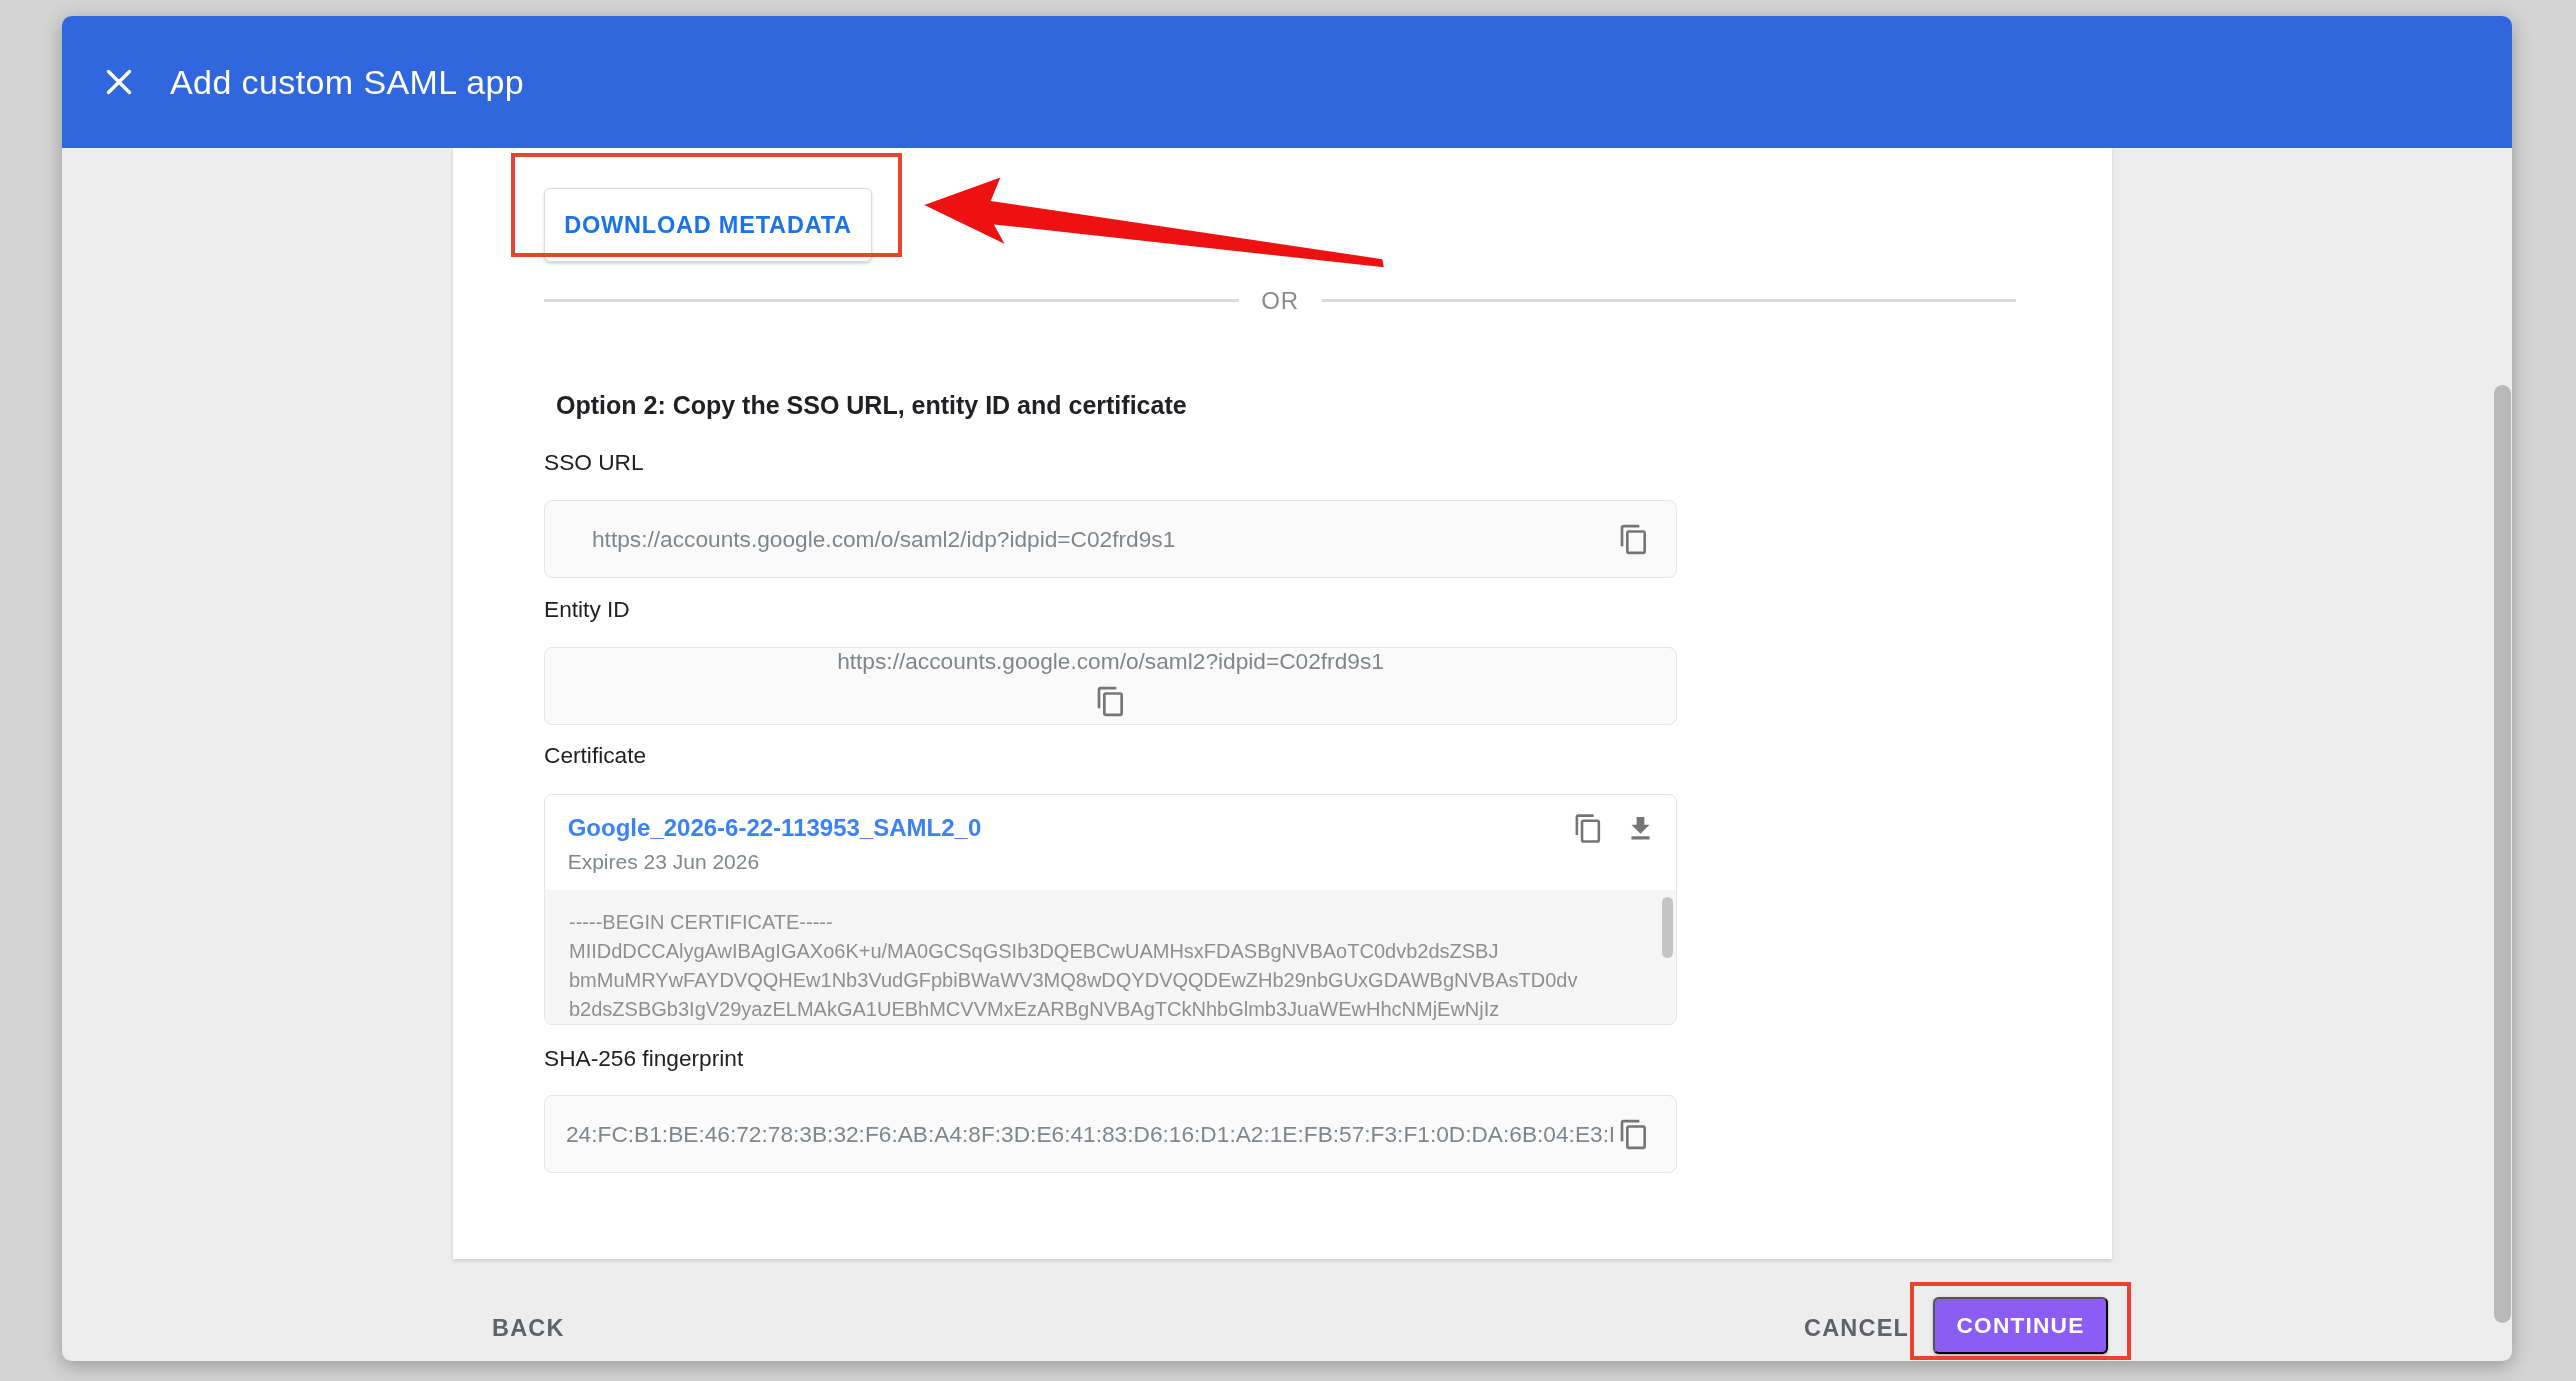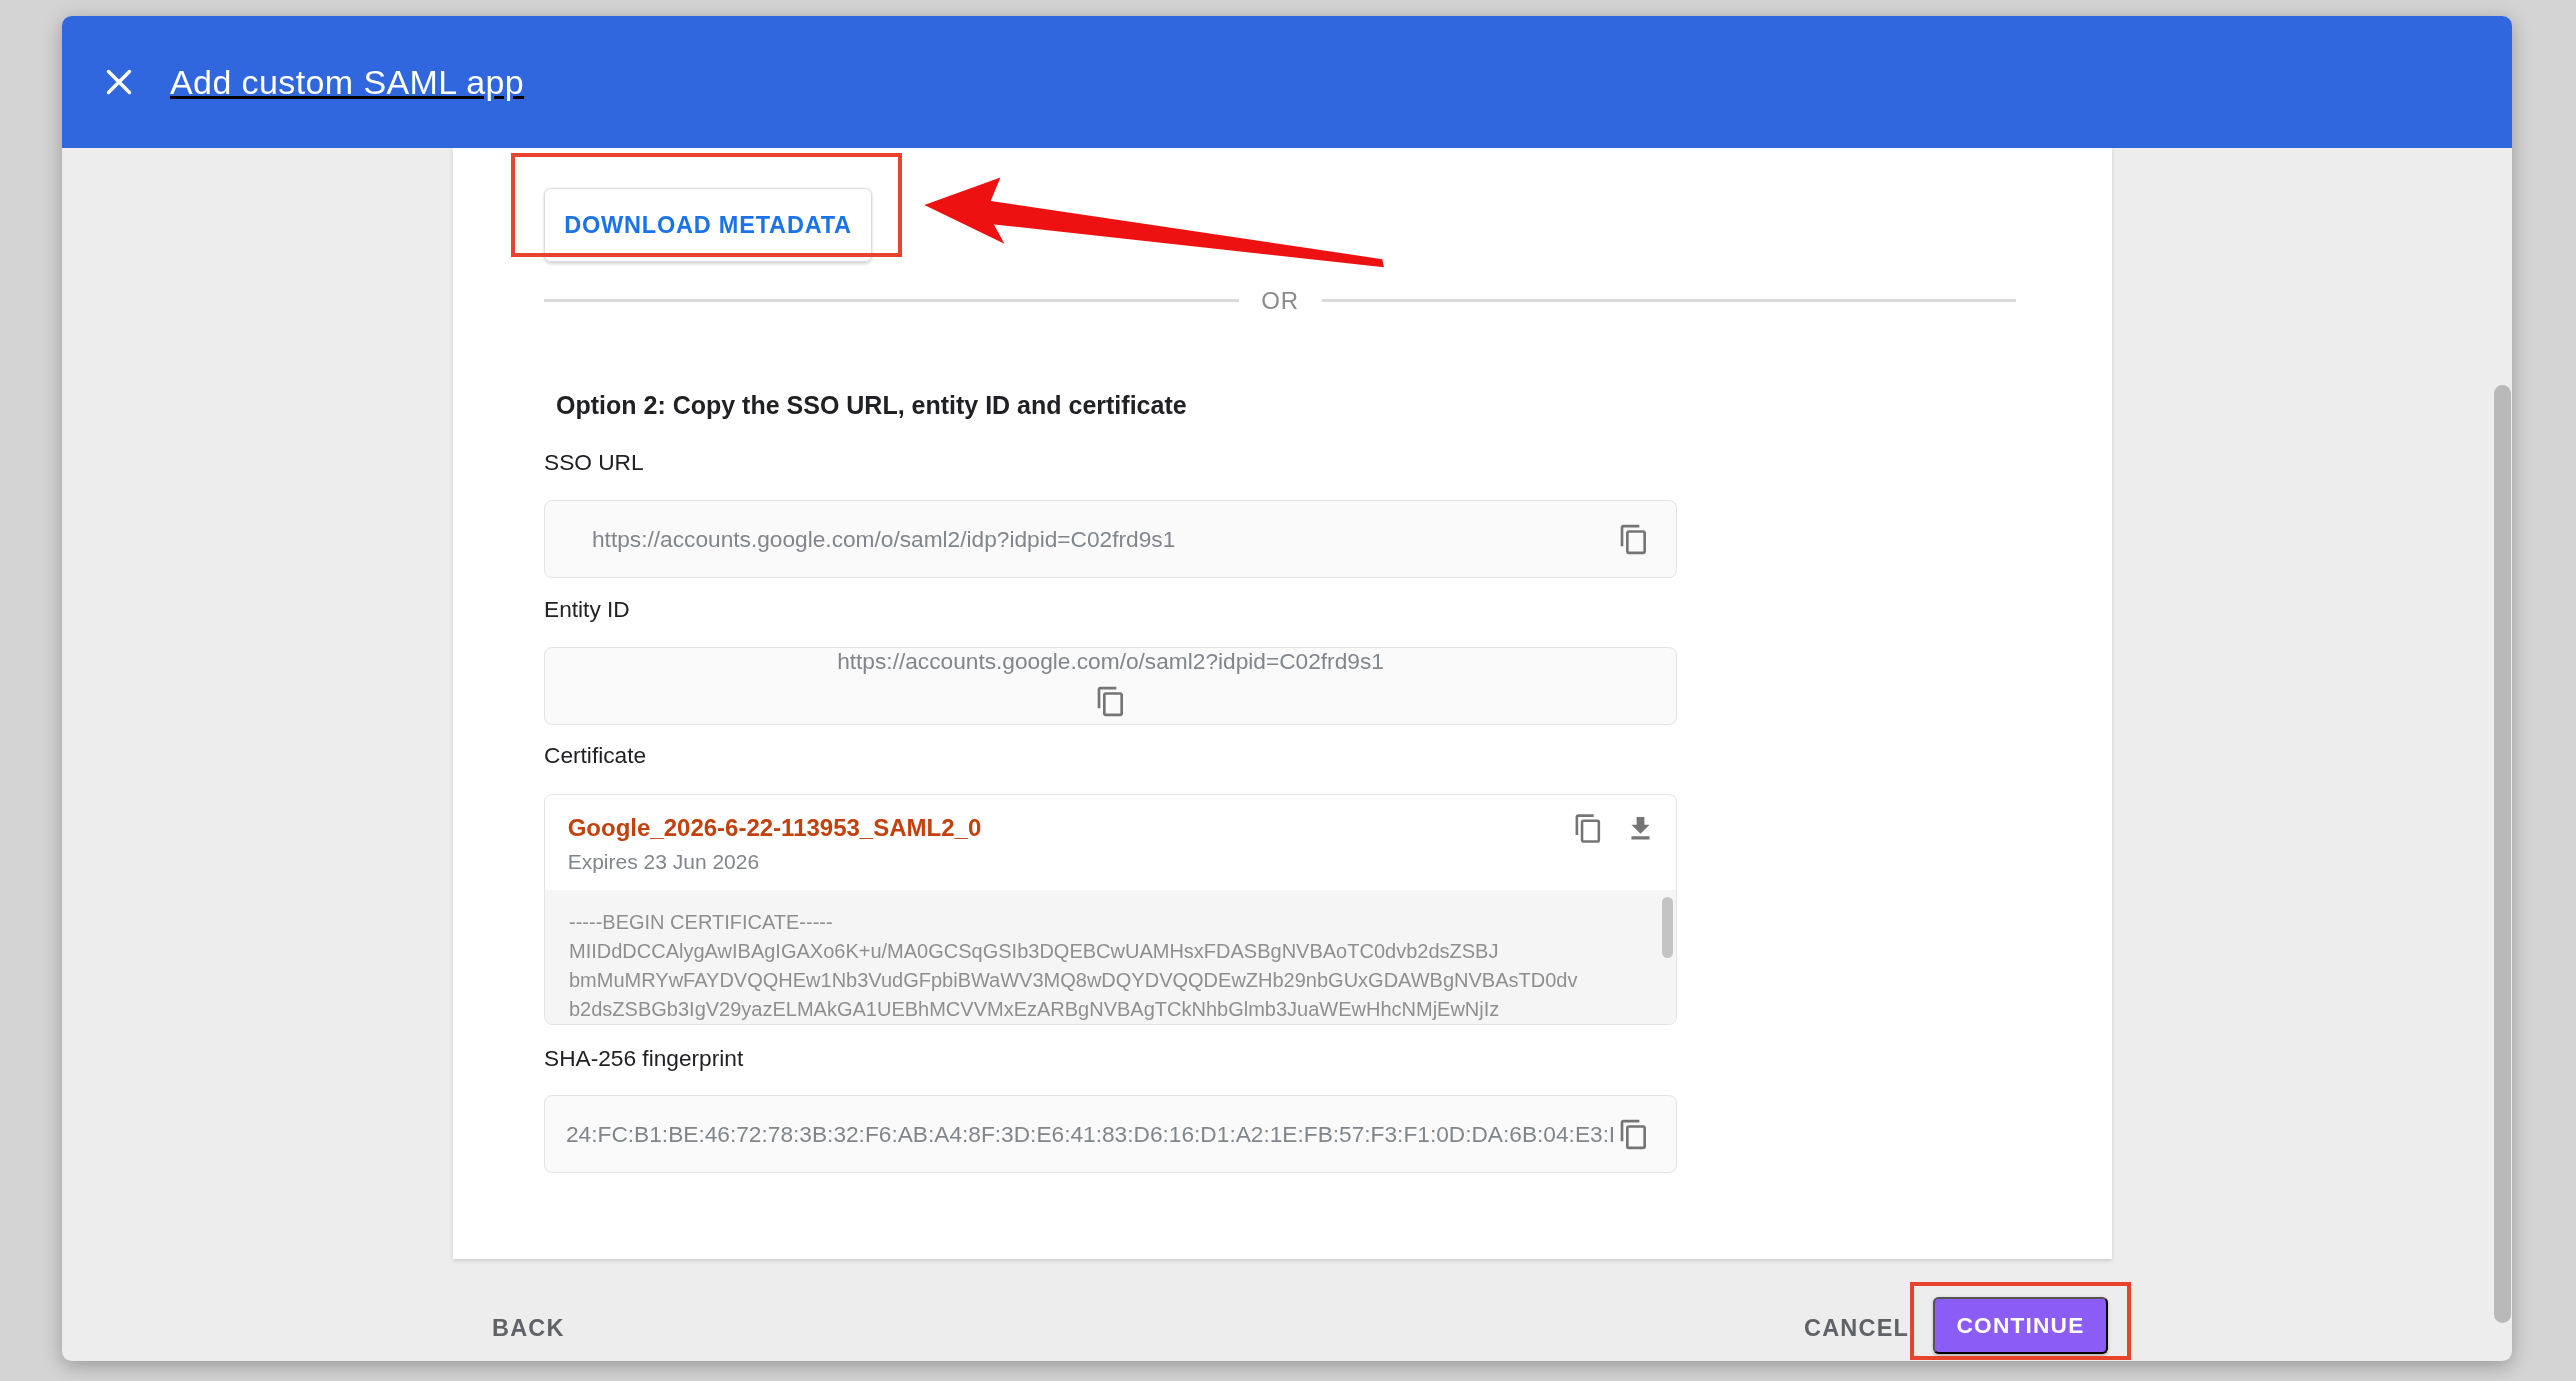--- a/index.html
+++ b/index.html
@@ -10,21 +10,21 @@
   }
   
   .dialog {
     position: absolute; left: 62px; top: 16px; width: 2450px; height: 1345px;
     background: #ededed; border-radius: 9.7px;
     box-shadow: 0 4.9px 19.4px rgba(0,0,0,.28);
   }
   .dialog-header {
     position: absolute; left: 0; top: 0; width: 100%; height: 132px;
     background: #3067de; border-radius: 9.7px 9.7px 0 0;
-    display: flex; align-items: center; text-decoration: underline;
+    display: flex; align-items: center;
   }
   .close-btn {
     width: 39px; height: 39px; margin-left: 37px;
     display: flex; align-items: center; justify-content: center;
     cursor: pointer; flex: none;
   }
   .dialog-title {
     color: #ffffff; font-size: 34px; font-weight: 400;
     margin-left: 32px; letter-spacing: 0.4px;
   }
@@ -74,21 +74,21 @@
     display: flex; align-items: center; justify-content: center; cursor: pointer;
   }
   
   .cert-card {
     position: absolute; left: 91px; top: 646px; width: 1133px; height: 231px;
     background: #ffffff; border: 1.6px solid #e4e4e4; border-radius: 8px;
   }
   .cert-head { position: absolute; left: 0; top: 0; width: 100%; height: 95px; }
   .cert-name {
     position: absolute; left: 22.7px; top: 19.4px;
-    color: #c2410c; font-size: 24px; font-weight: bold;
+    color: #3b82f6; font-size: 24px; font-weight: bold;
   }
   .cert-expires {
     position: absolute; left: 22.7px; top: 55px;
     color: #80868b; font-size: 21px;
   }
   .cert-actions {
     position: absolute; right: 14.6px; top: 11.3px; display: flex; gap: 9.7px;
   }
   .cert-pem {
     position: absolute; left: 0; top: 95px; width: 100%; height: 134px;

